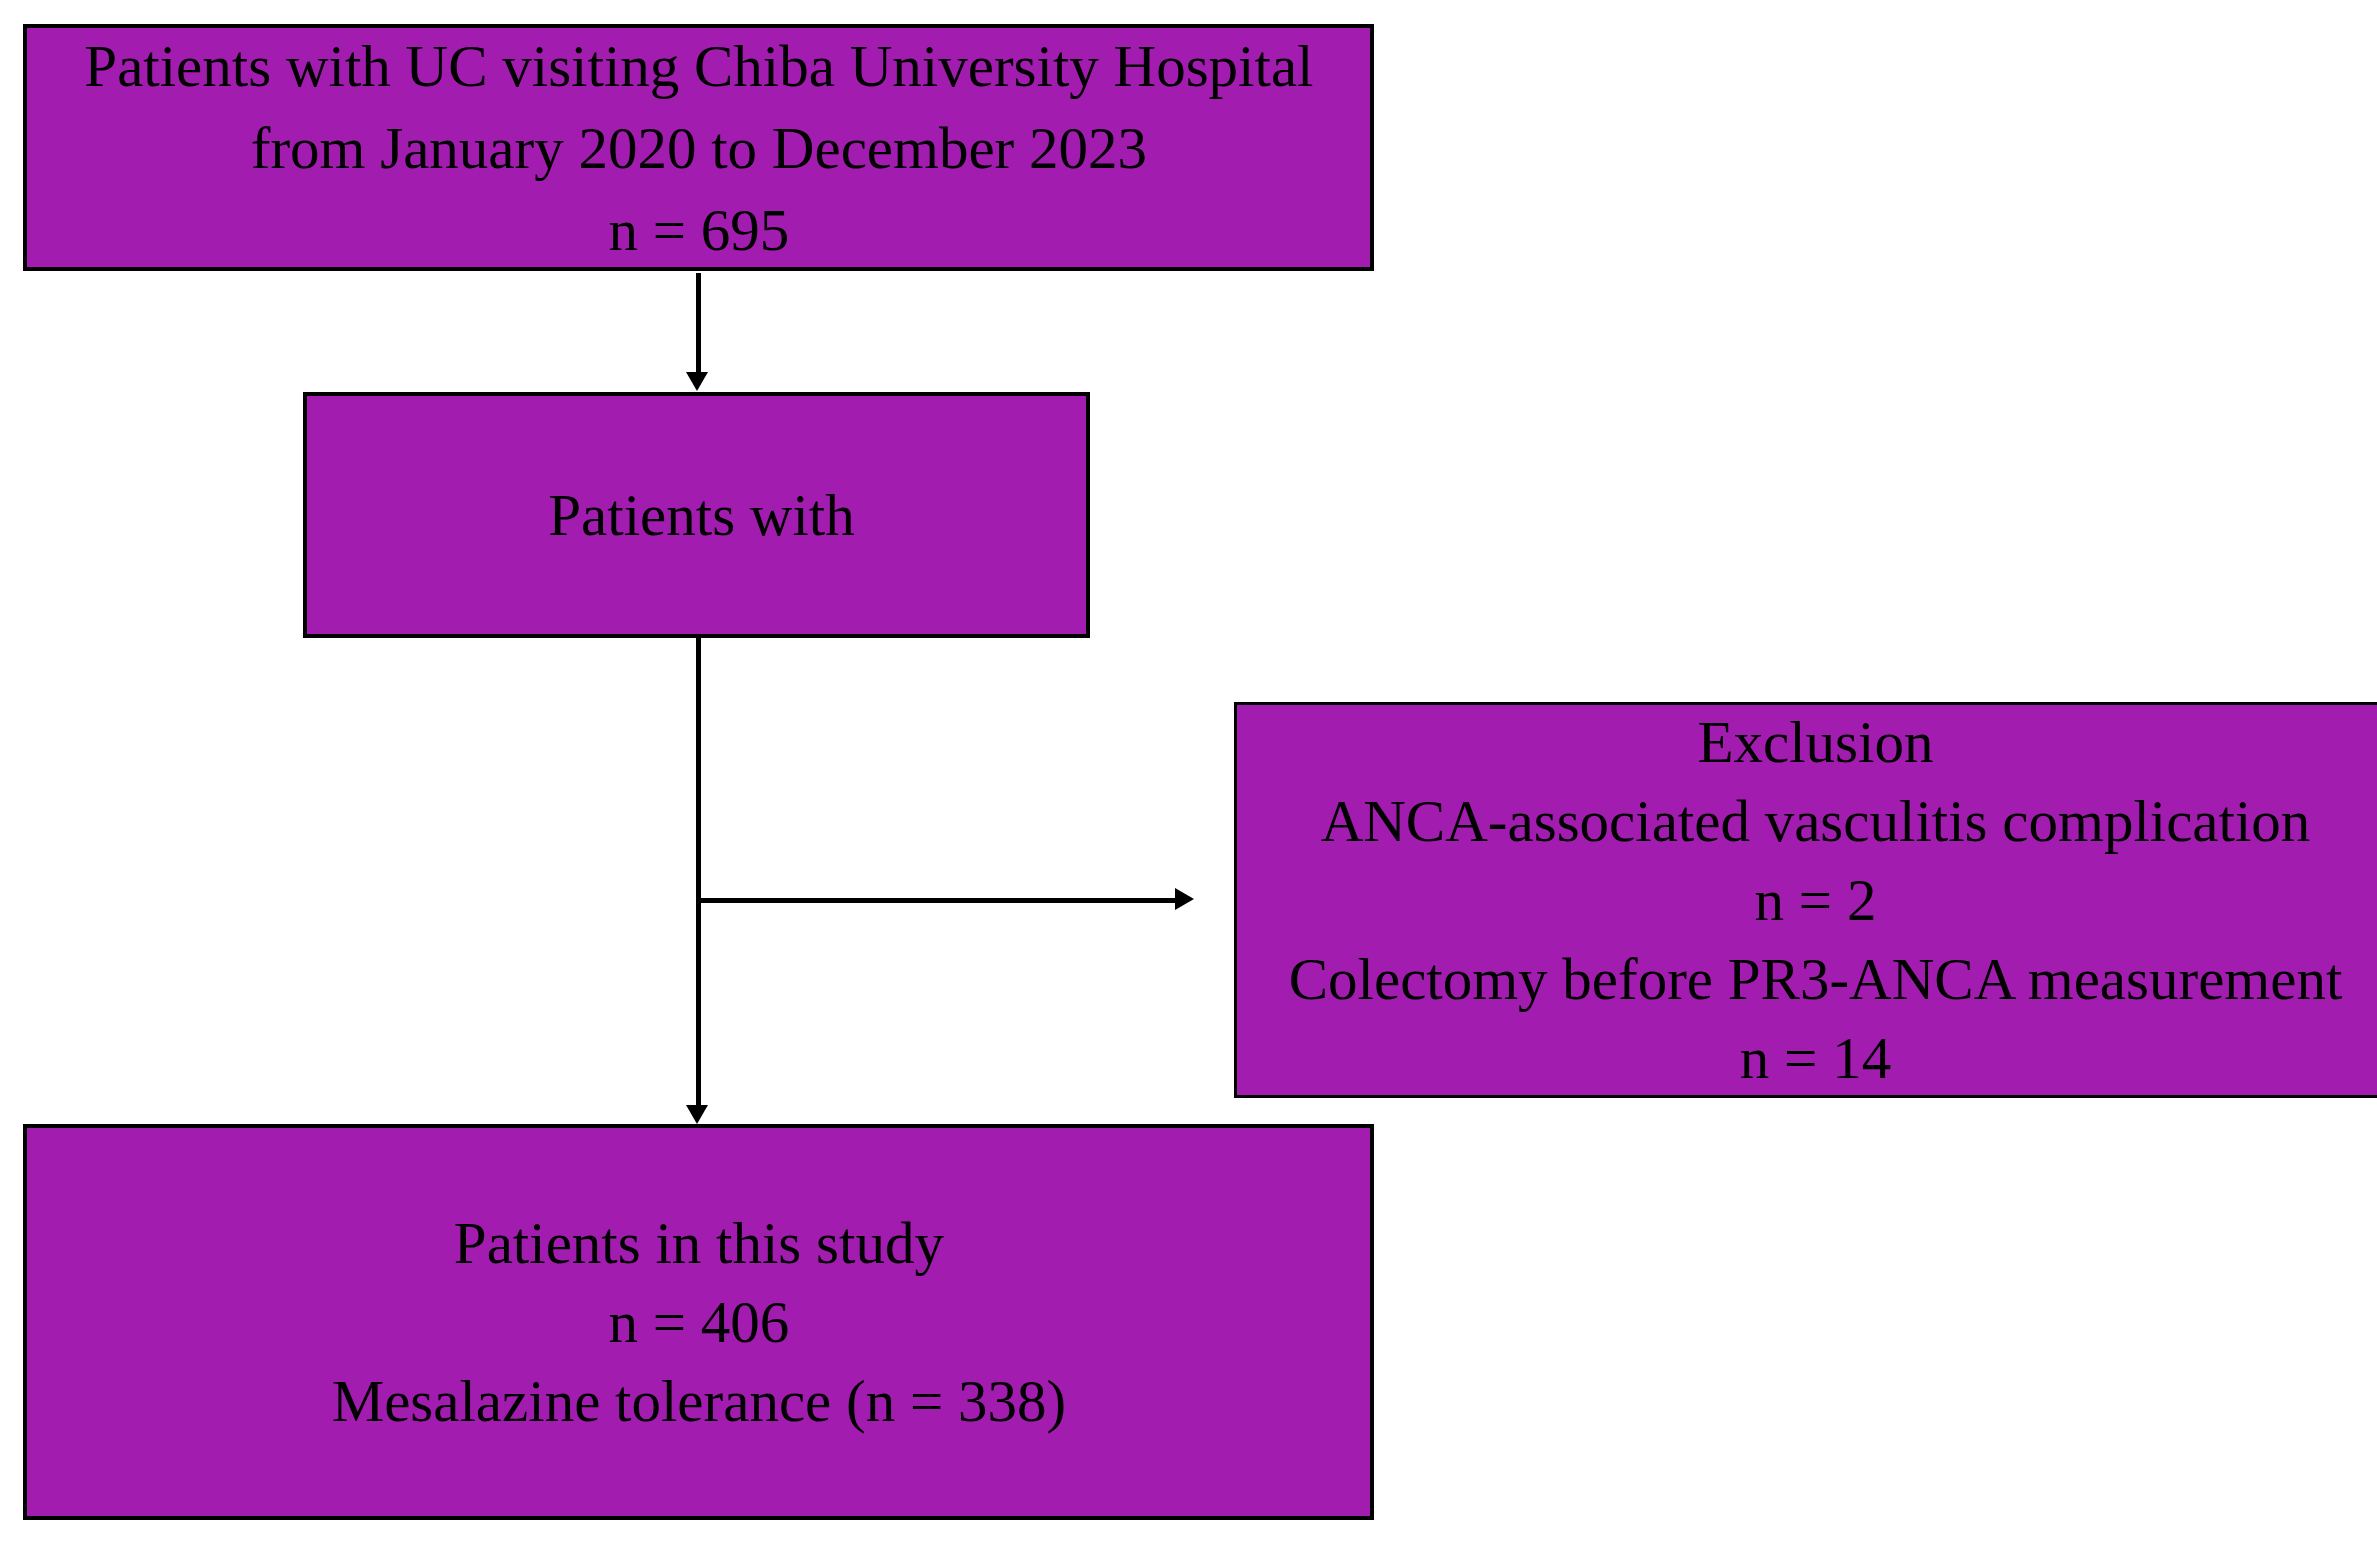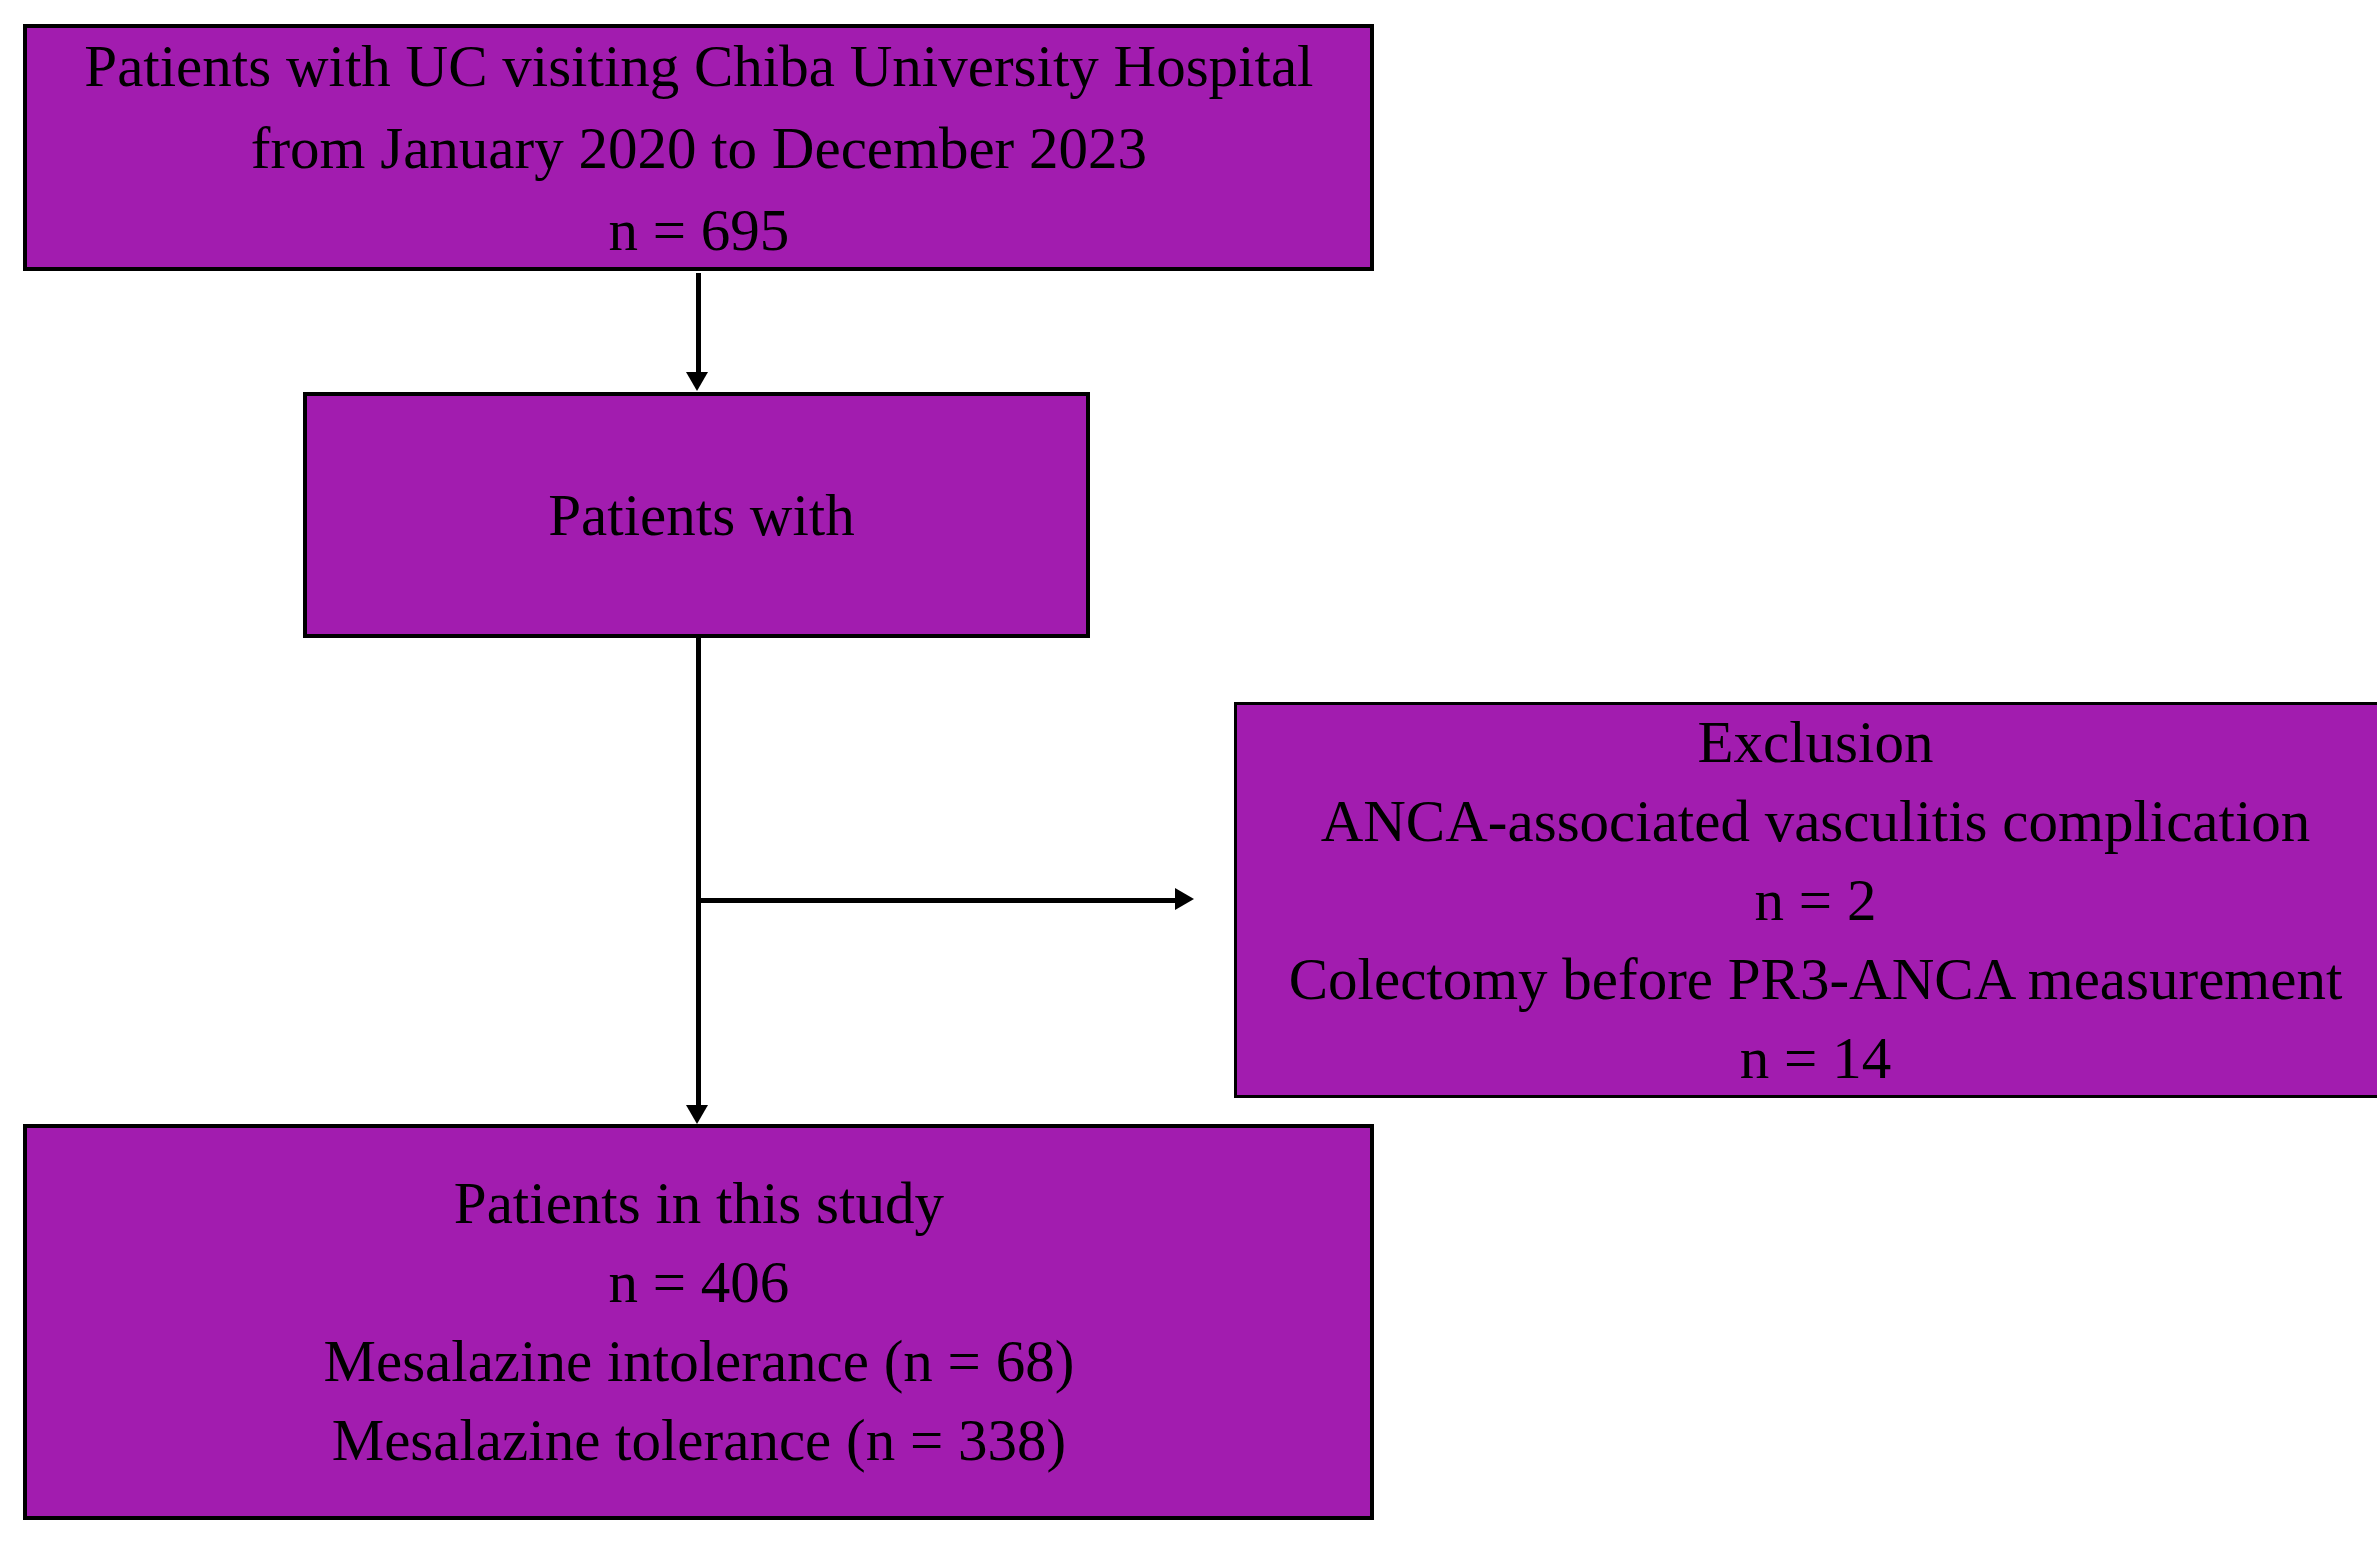--- a/index.html
+++ b/index.html
@@ -95,18 +95,17 @@
     <div class="bline">ANCA-associated vasculitis complication</div>
     <div class="bline">n = 2</div>
     <div class="bline">Colectomy before PR3-ANCA measurement</div>
     <div class="bline">n = 14</div>
   </div>
 
   <div class="box box-study lh5">
     <div class="bline">Patients in this study</div>
     <div class="bline">n = 406</div>
     <div class="bline"></div>
-    <div class="bline">Mesalazine intolerance (n = 68)</div>
     <div class="bline">Mesalazine tolerance  (n = 338)</div>
   </div>
 
 </div>
 
 
 </body></html>

